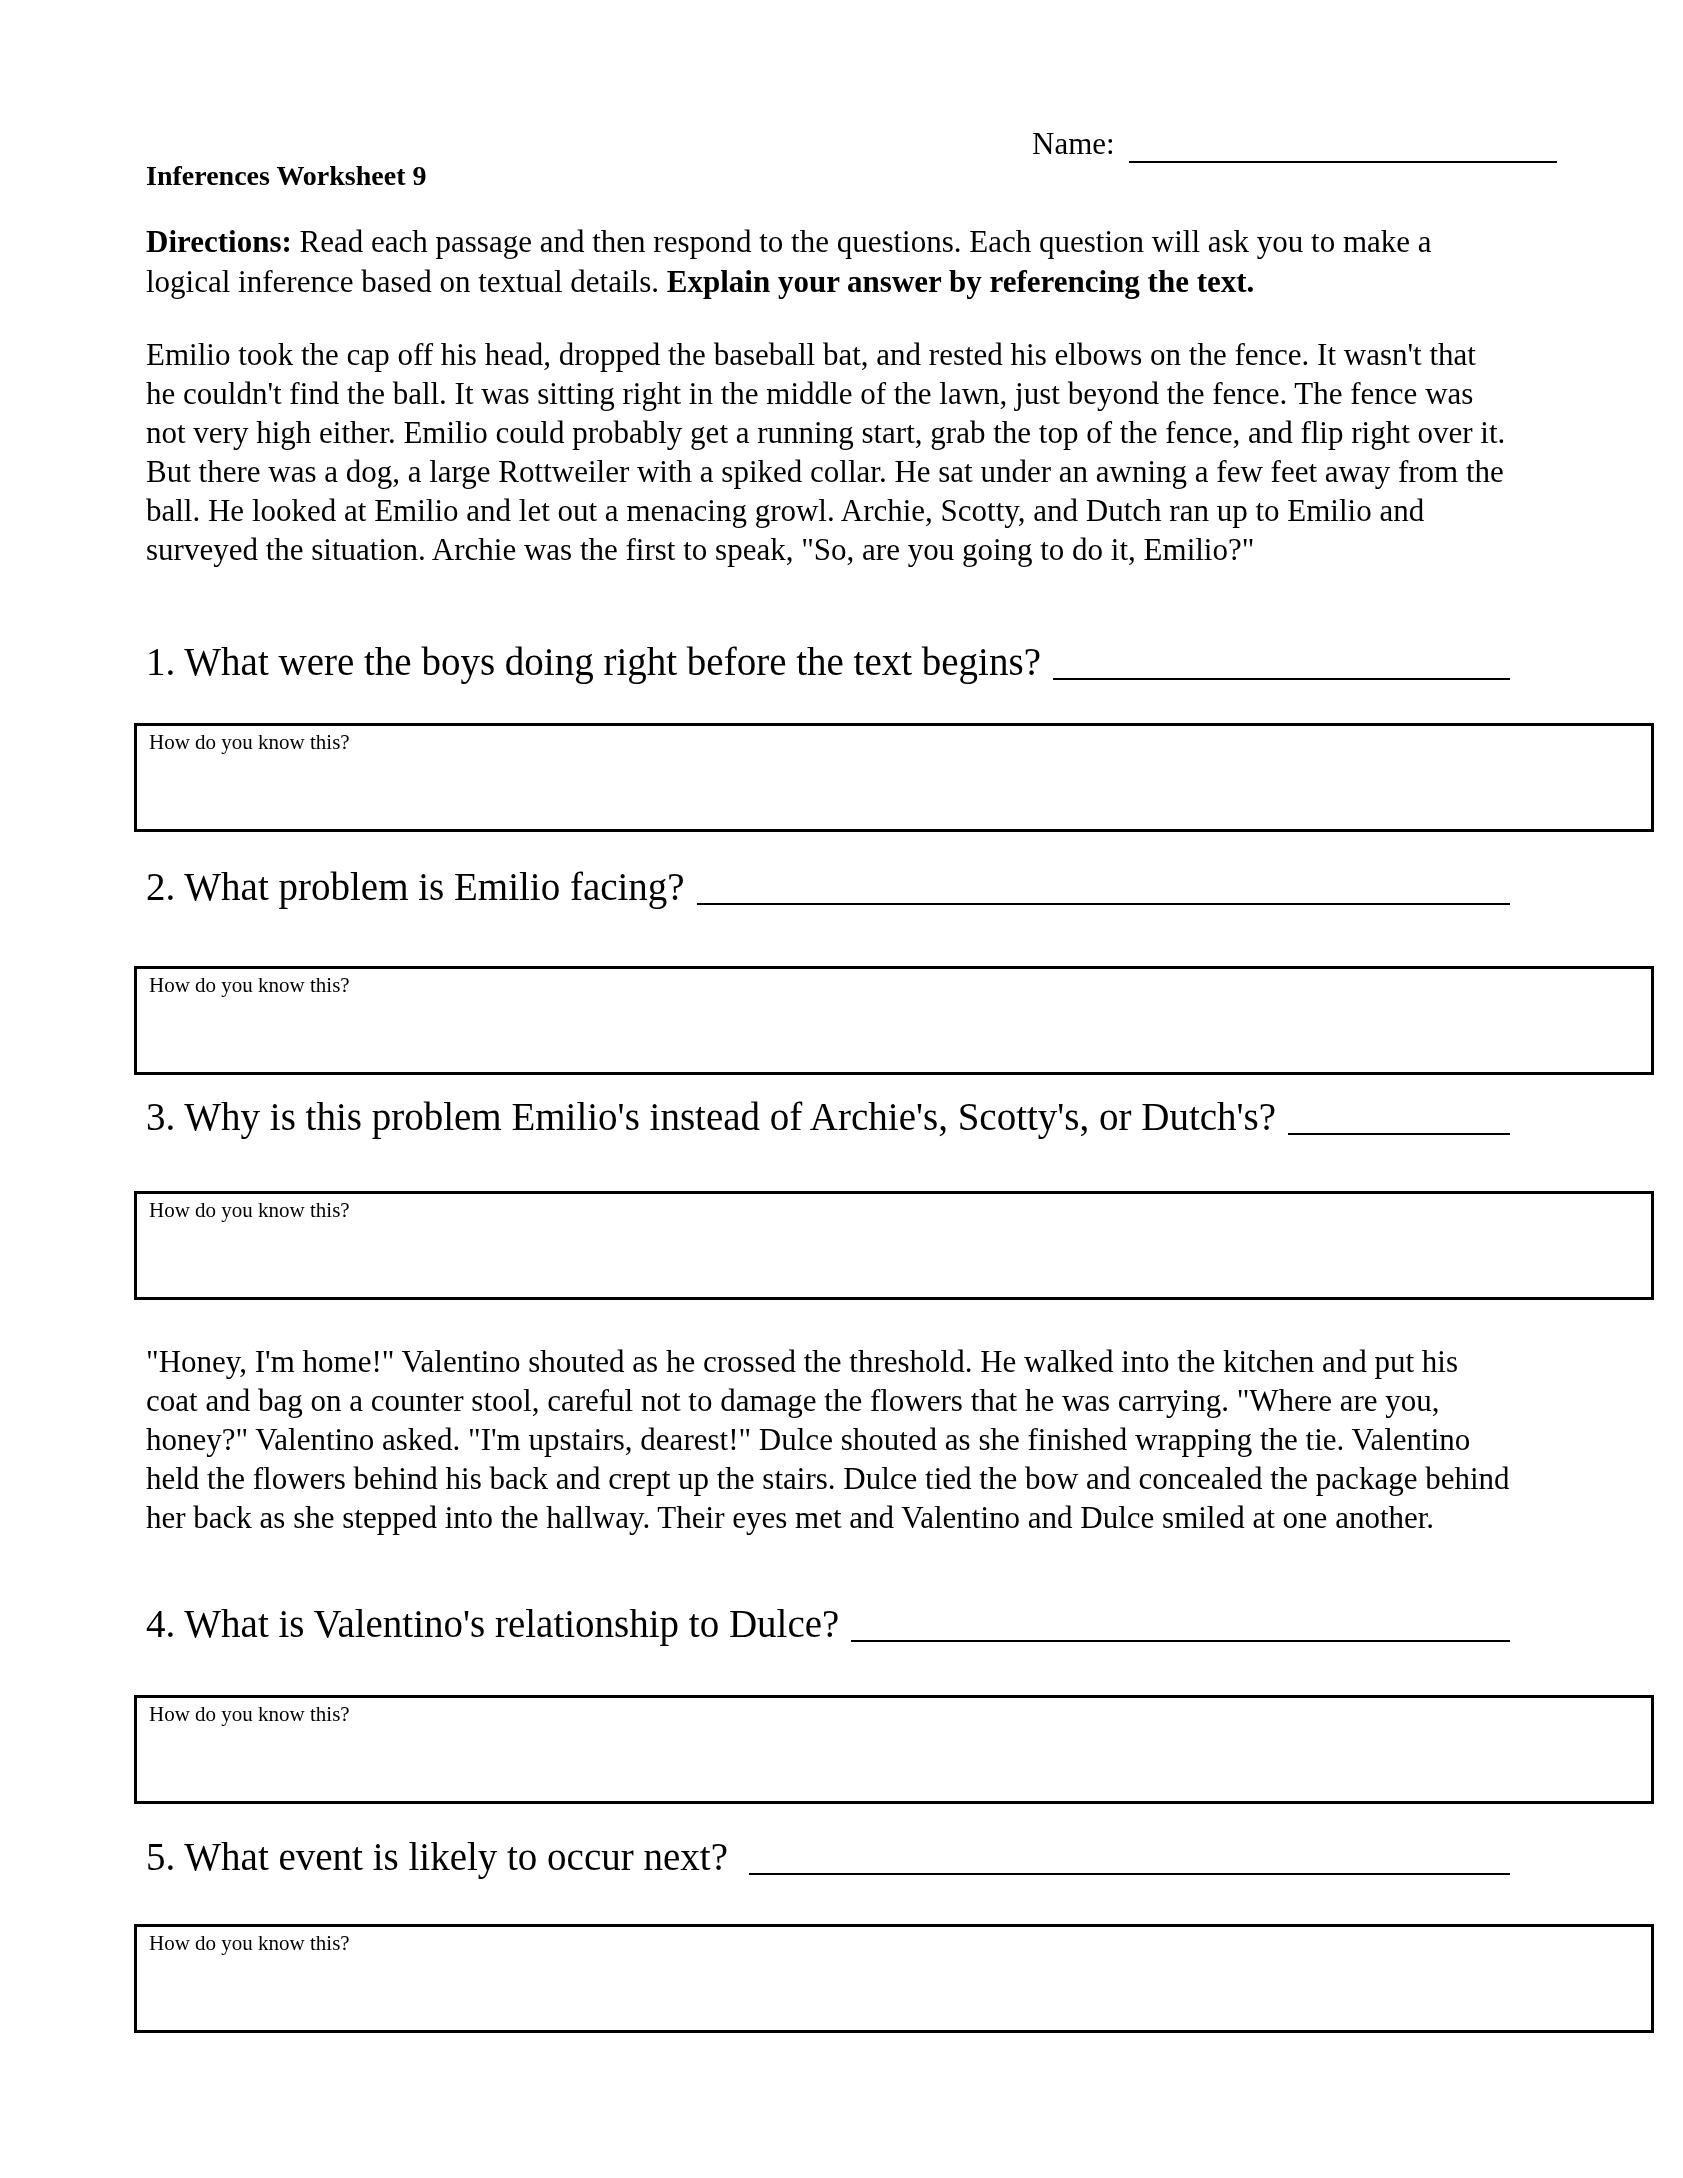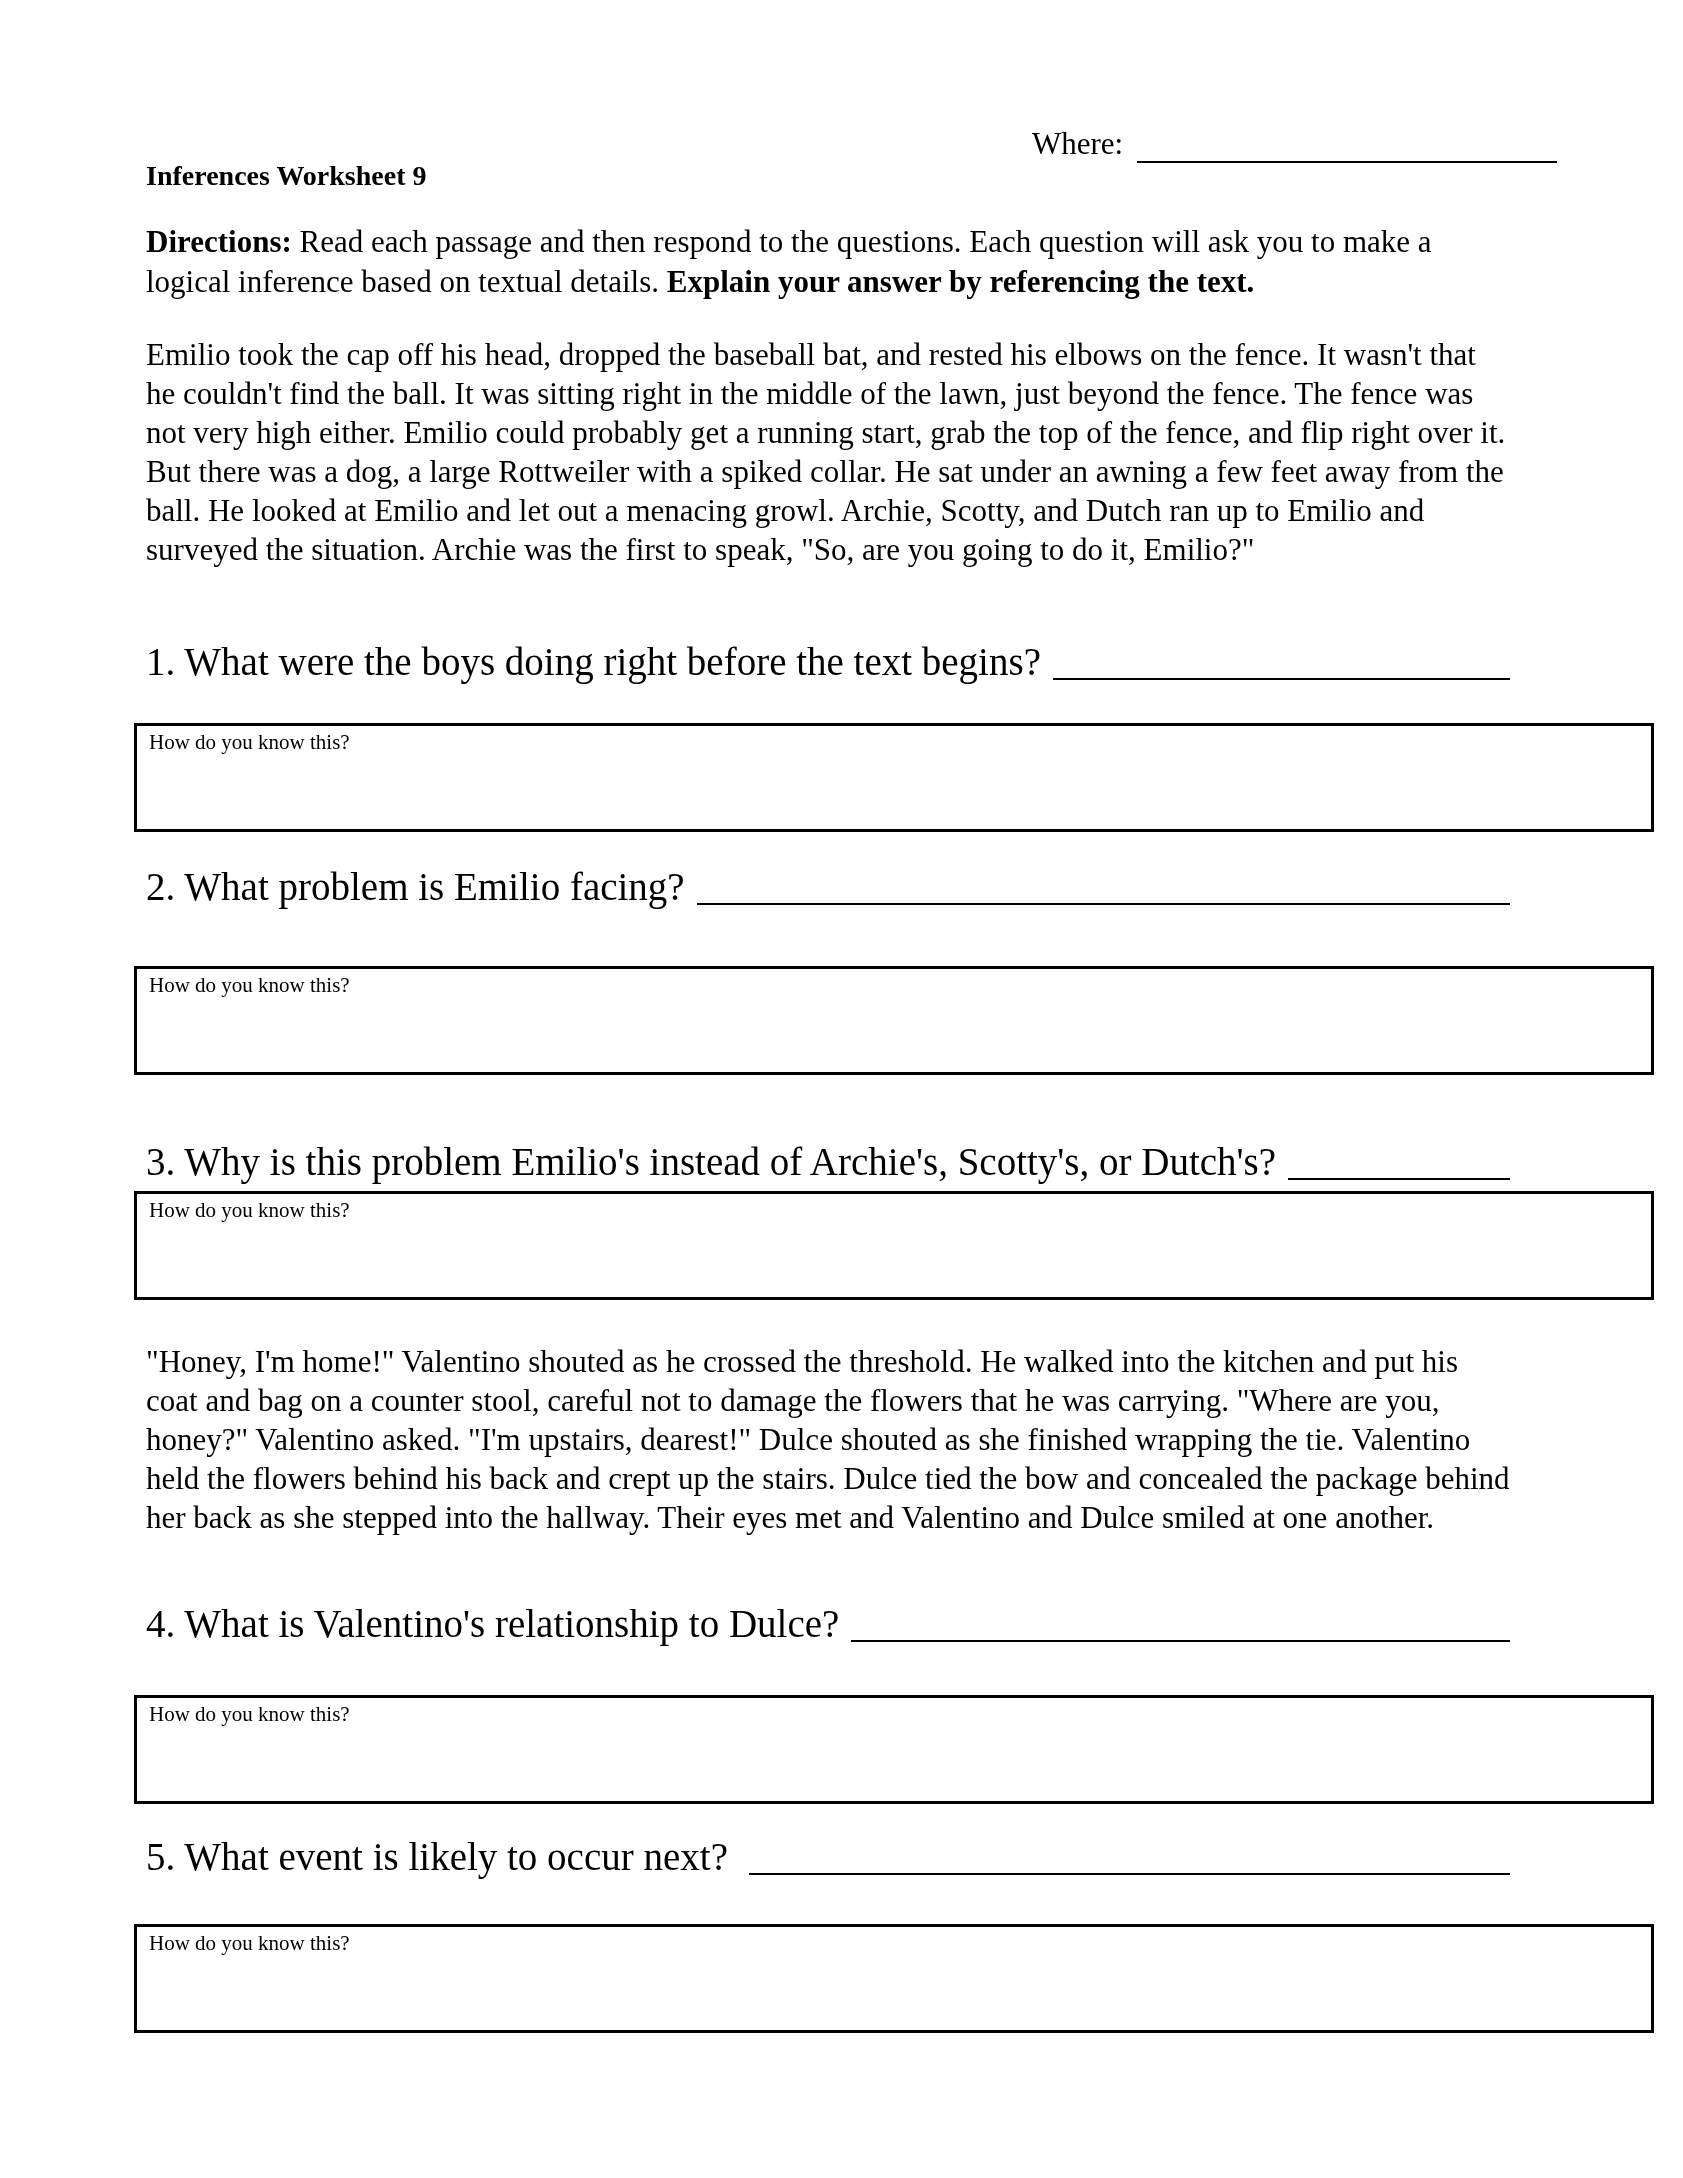--- a/index.html
+++ b/index.html
@@ -79,21 +79,21 @@
   .answer-line {
     flex: 1;
     margin-left: 12px;
     margin-bottom: 2px;
     border-bottom: 2px solid #000;
     height: 34px;
     box-sizing: border-box;
   }
   .q1 { top: 642px; }
   .q2 { top: 867px; }
-  .q3 { top: 1142px; }
+  .q3 { top: 1097px; }
   .q4 { top: 1604px; align-items: flex-end; }
   .q5 { top: 1837px; gap: 9px; }
 
   
   .answer-box {
     left: 134px;
     width: 1520px;
     height: 109px;
     border: 3px solid #000;
     box-sizing: border-box;
@@ -110,21 +110,21 @@
   .b3 { top: 1191px; }
   .b4 { top: 1695px; }
   .b5 { top: 1924px; }
 </style>
 </head>
 <body>
 
 <div class="page">
 
   <div class="abs name-row">
-    <span>Where:</span>
+    <span>Name:</span>
     <div class="name-line"></div>
   </div>
 
   <div class="abs title">Inferences Worksheet 9</div>
 
   <div class="abs directions">
     <span class="bold">Directions:</span><span> Read each passage and then respond to the questions. Each question will ask you to make a logical inference based on textual details. </span><span class="bold">Explain your answer by referencing the text.</span>
   </div>
 
   <div class="abs passage passage-1">Emilio took the cap off his head, dropped the baseball bat, and rested his elbows on the fence. It wasn't that he couldn't find the ball. It was sitting right in the middle of the lawn, just beyond the fence. The fence was not very high either. Emilio could probably get a running start, grab the top of the fence, and flip right over it. But there was a dog, a large Rottweiler with a spiked collar. He sat under an awning a few feet away from the ball. He looked at Emilio and let out a menacing growl. Archie, Scotty, and Dutch ran up to Emilio and surveyed the situation. Archie was the first to speak, "So, are you going to do it, Emilio?"</div>

